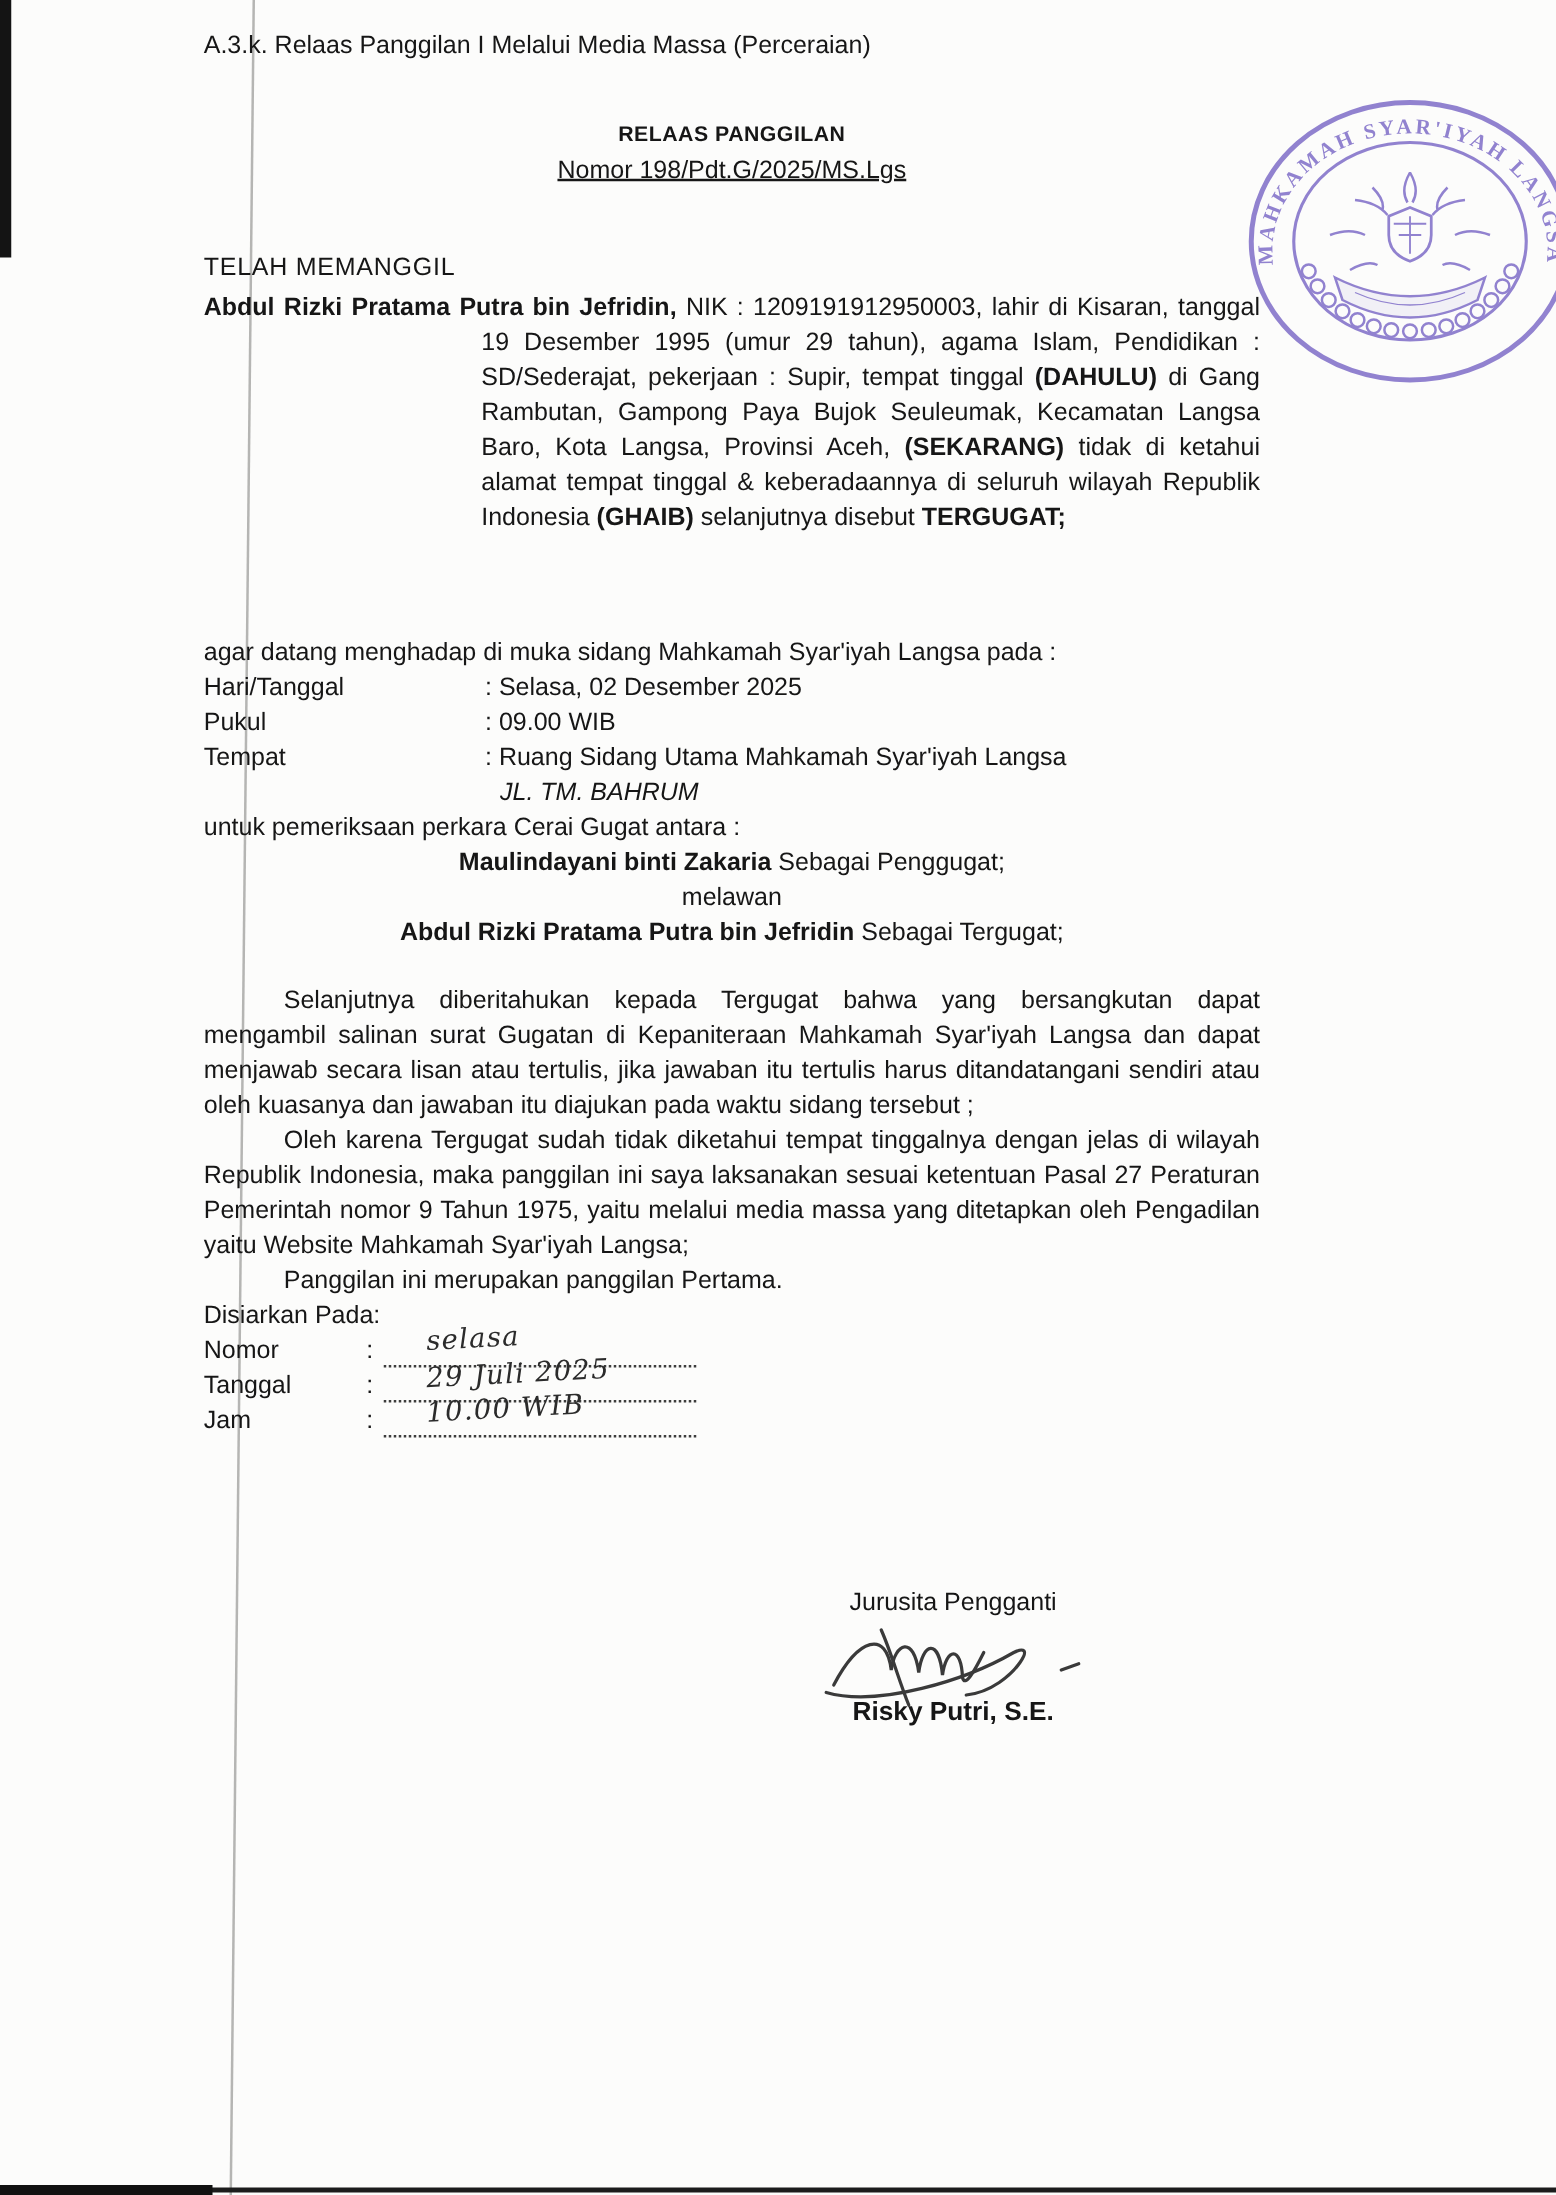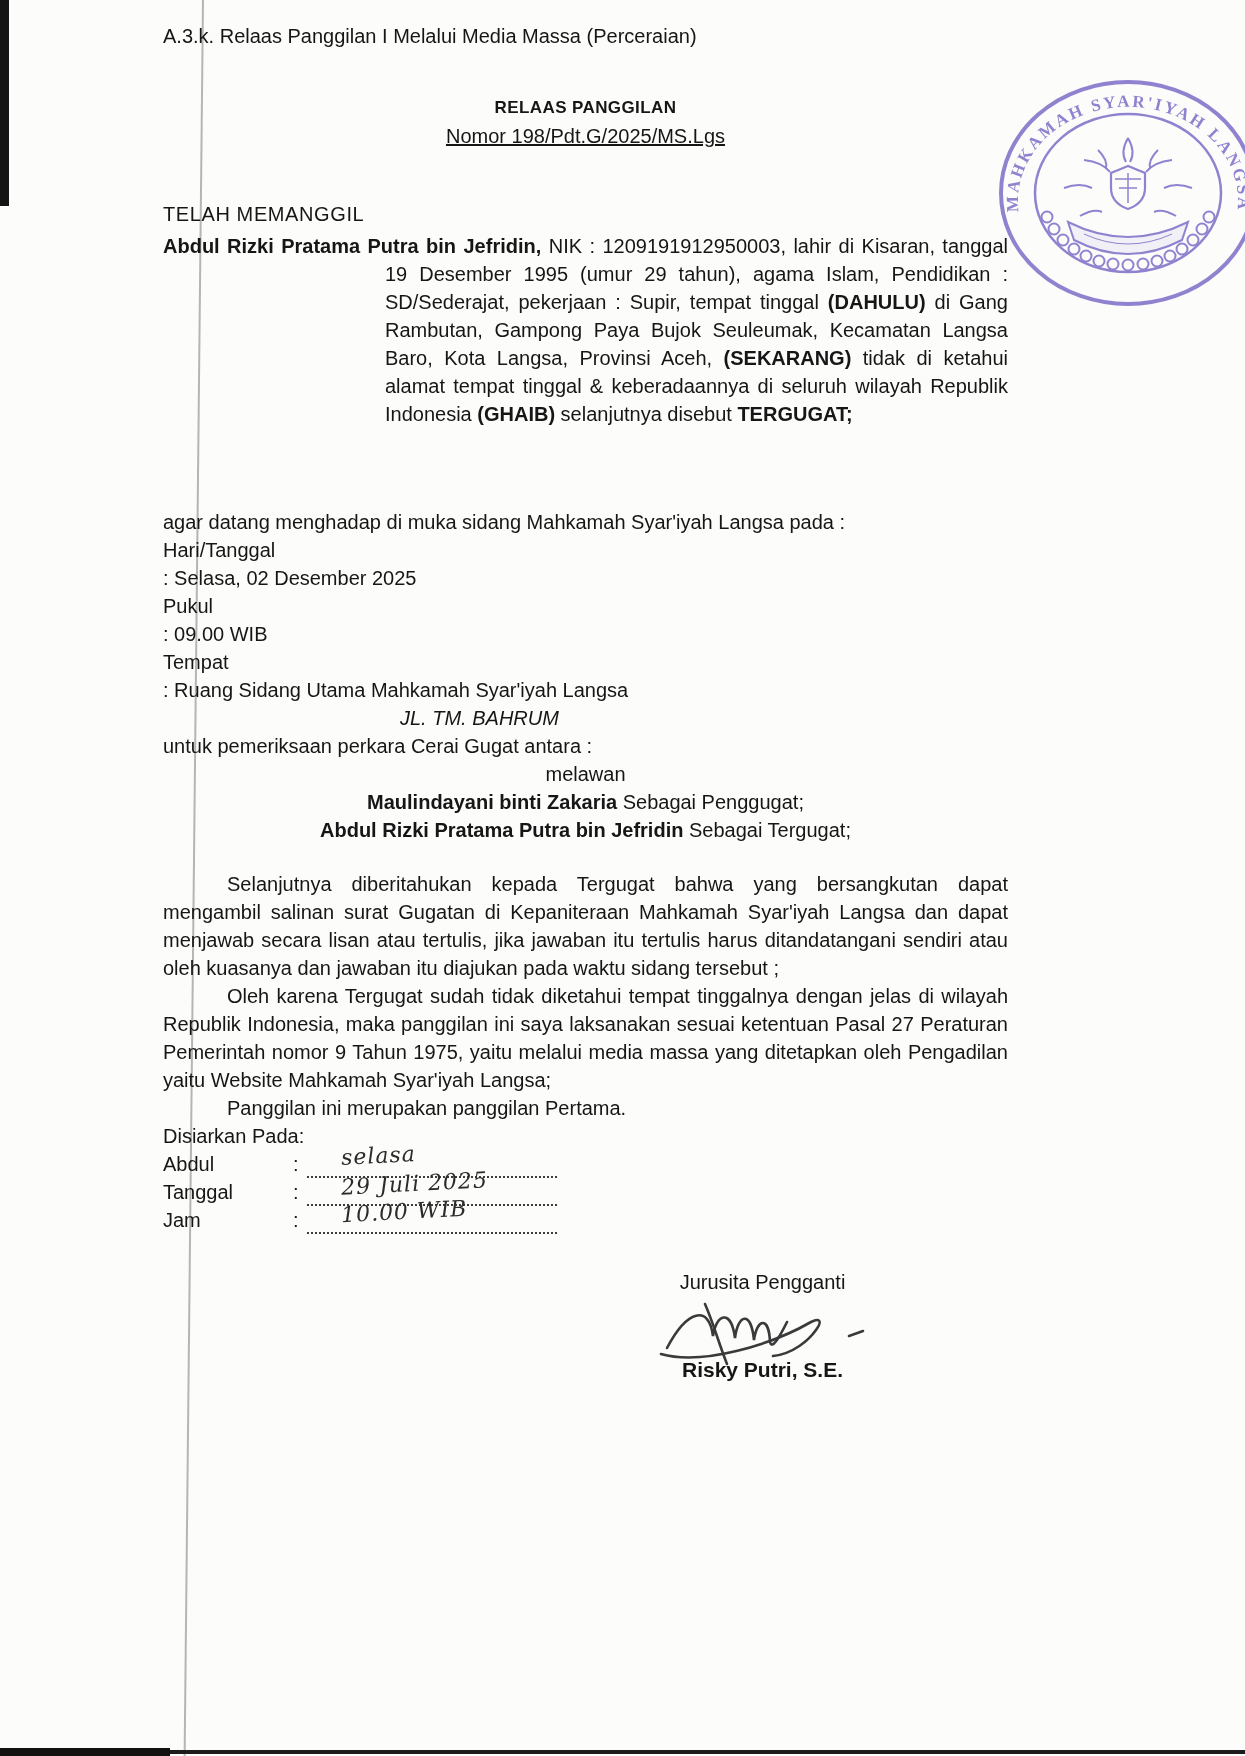--- a/index.html
+++ b/index.html
@@ -11,21 +11,21 @@
   }
   .content{position:absolute;left:163px;top:22px;width:845px;}
   .corner-label{margin:0 0 44px 0;}
   .doc-title{margin:0;text-align:center;font-weight:bold;font-size:17px;letter-spacing:.4px;}
   .doc-number{margin:0;text-align:center;text-decoration:underline;}
   .para{margin:0;text-align:justify;text-indent:64px;}
   .summon-heading{margin:50px 0 4px 0;text-align:left;letter-spacing:.6px;}
   .called{margin:0;text-align:justify;padding-left:222px;text-indent:-222px;}
   .b{font-weight:bold;}
   .agar{margin:80px 0 0 0;}
-  .row{display:flex;flex-direction:column;}
+  .row{display:flex;}
   .row .lbl{width:225px;flex:none;}
   .row .val{flex:1;}
   .addr2{padding-left:237px;font-style:italic;}
   .center-line{text-align:center;margin:0;}
   .para-block{margin-top:26px;}
   .dotrow{display:flex;align-items:flex-end;}
   .dotrow .lbl{width:130px;flex:none;}
   .dotrow .colon{width:14px;flex:none;}
   .dots{display:inline-block;width:250px;height:22px;border-bottom:2.5px dotted #3c3c3c;position:relative;}
   .handwriting{
@@ -120,32 +120,32 @@
     <span class="val">: 09.00 WIB</span>
   </div>
   <div class="row">
     <span class="lbl">Tempat</span>
     <span class="val">: Ruang Sidang Utama Mahkamah Syar'iyah Langsa</span>
   </div>
   <div class="addr2">JL. TM. BAHRUM</div>
 
   <p class="center-line" style="text-align:left;margin:0;">untuk pemeriksaan perkara Cerai Gugat antara :</p>
 
+  <p class="center-line"><span class="b">Maulindayani binti Zakaria</span><span> Sebagai Penggugat;</span></p>
   <p class="center-line">melawan</p>
-  <p class="center-line"><span class="b">Maulindayani binti Zakaria</span><span> Sebagai Penggugat;</span></p>
   <p class="center-line"><span class="b">Abdul Rizki Pratama Putra bin Jefridin</span><span> Sebagai Tergugat;</span></p>
 
   <p class="para para-block">Selanjutnya diberitahukan kepada Tergugat bahwa yang bersangkutan dapat mengambil salinan surat Gugatan di Kepaniteraan Mahkamah Syar'iyah Langsa dan dapat menjawab secara lisan atau tertulis, jika jawaban itu tertulis harus ditandatangani sendiri atau oleh kuasanya dan jawaban itu diajukan pada waktu sidang tersebut ;</p>
   <p class="para">Oleh karena Tergugat sudah tidak diketahui tempat tinggalnya dengan jelas di wilayah Republik Indonesia, maka panggilan ini saya laksanakan sesuai ketentuan Pasal 27 Peraturan Pemerintah nomor 9 Tahun 1975, yaitu melalui media massa yang ditetapkan oleh Pengadilan yaitu Website Mahkamah Syar'iyah Langsa;</p>
   <p class="para">Panggilan ini merupakan panggilan Pertama.</p>
 
   <p style="margin:0;">Disiarkan Pada:</p>
 
   <div class="dotrow">
-    <span class="lbl">Abdul</span>
+    <span class="lbl">Nomor</span>
     <span class="colon">:</span>
     <span class="dots">
         <span class="handwriting">selasa</span>
       </span>
   </div>
   <div class="dotrow">
     <span class="lbl">Tanggal</span>
     <span class="colon">:</span>
     <span class="dots">
         <span class="handwriting">29 Juli  2025</span>

